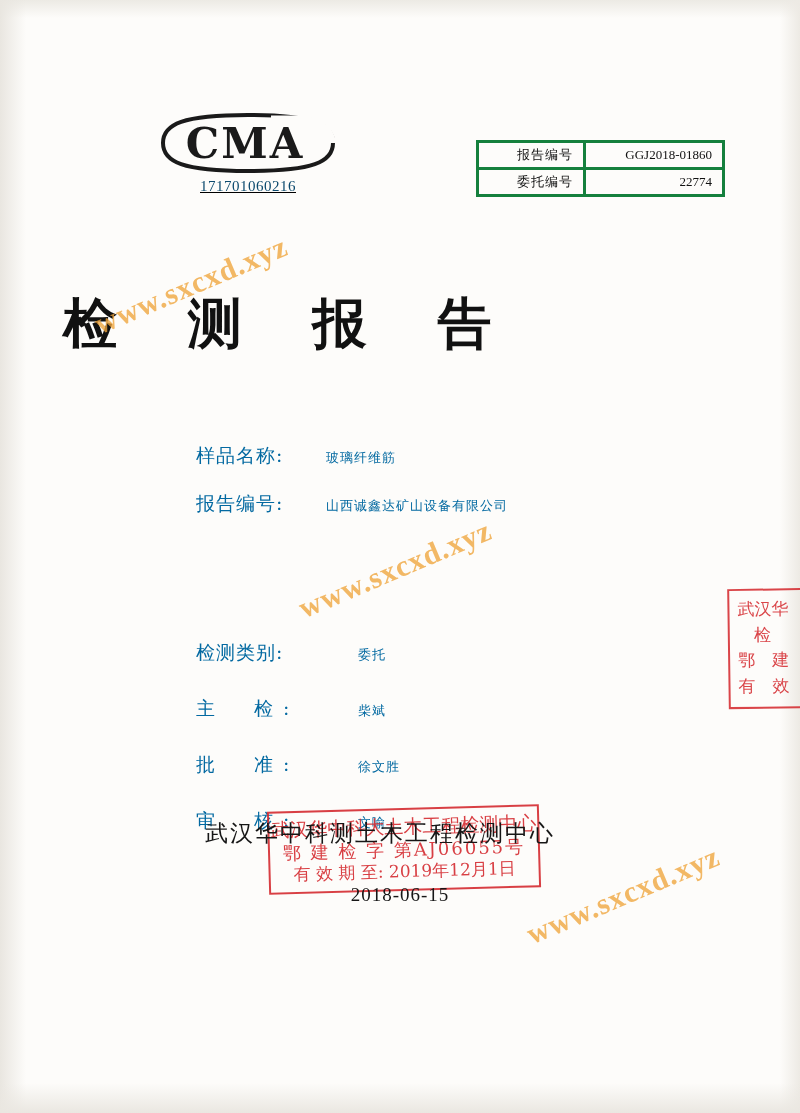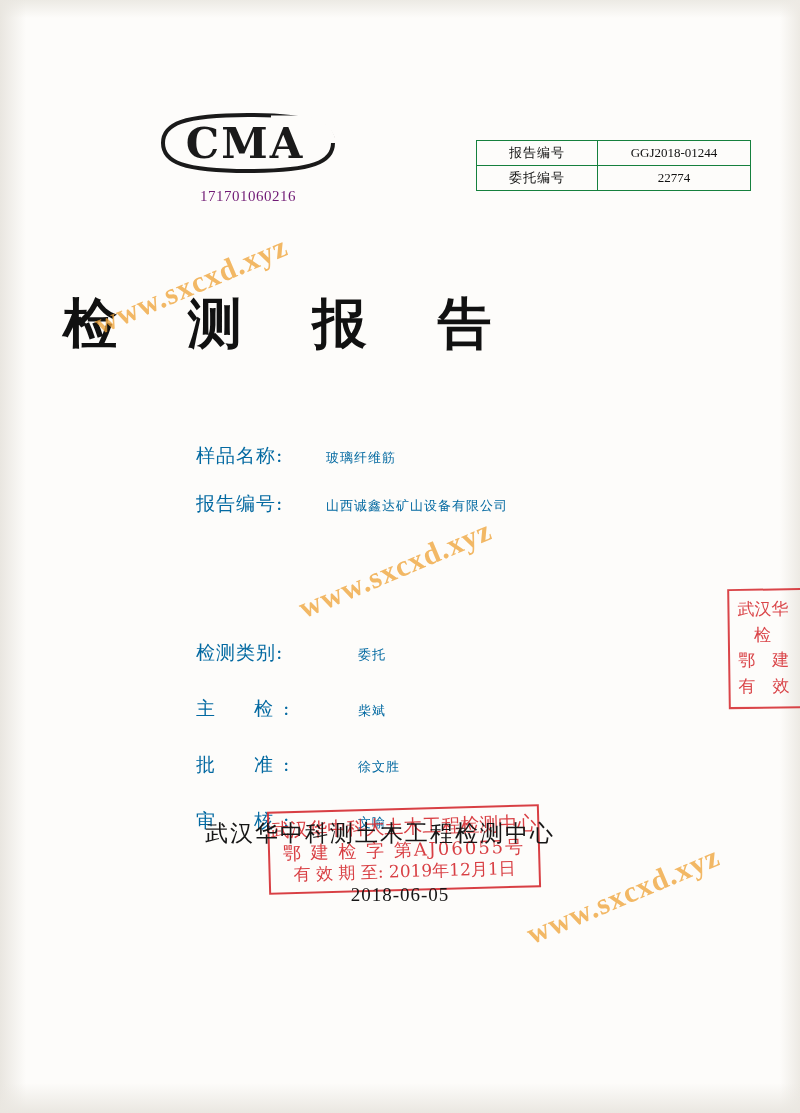--- a/index.html
+++ b/index.html
@@ -45,46 +45,47 @@
     pointer-events: none;
   }
 
   
   .cma-block {
     position: absolute;
     left: 148px;
     top: 112px;
     width: 200px;
     text-align: center;
+    text-decoration: underline;
   }
   .cma-logo {
     width: 190px;
     height: 62px;
   }
   .cma-number {
     font-family: "Liberation Serif", serif;
     font-size: 15px;
     letter-spacing: 0.5px;
-    color: #701a75;
-    margin-top: 10px;
+    color: #0c4a6e;
+    margin-top: 0;
   }
 
   
   .num-table {
     position: absolute;
     left: 476px;
     top: 140px;
     border-collapse: collapse;
     font-size: 13px;
     color: #111;
   }
   .num-table td {
-    border: 1px solid #15803d;
-    padding: 3px 18px;
-    text-align: center;
+    border: 3px solid #15803d;
+    padding: 3px 10px;
+    text-align: right;
     font-family: "Liberation Serif", serif;
     white-space: nowrap;
   }
   .num-table td.label {
     width: 84px;
     letter-spacing: 1px;
   }
   .num-table td.value {
     width: 116px;
     font-family: "Liberation Serif", serif;
@@ -236,21 +237,21 @@
       <path d="M118 8 L150 8 C170 12 178 20 178 31" fill="none" stroke="#fdfcfa" stroke-width="9"></path>
       <text x="92" y="46" text-anchor="middle" font-family="DejaVu Serif, serif" font-size="42" font-weight="bold" fill="#1a1a1a" letter-spacing="2">CMA</text>
     </svg>
     <div class="cma-number">171701060216</div>
   </div>
 
   <table class="num-table">
     <tbody>
         <tr>
       <td class="label">报告编号</td>
-      <td class="value">GGJ2018-01244</td>
+      <td class="value">GGJ2018-01860</td>
     </tr>
     <tr>
       <td class="label">委托编号</td>
       <td class="value">22774</td>
     </tr>
   </tbody>
     </table>
 
   <div class="doc-title">检 测 报 告</div>
 
@@ -284,21 +285,21 @@
     </div>
   </div>
 
   <div class="seal-center">
     <div class="l1">武汉华中科大土木工程检测中心</div>
     <div class="l2">鄂 建 检 字 第AJ06055号</div>
     <div class="l3">有 效 期 至: 2019年12月1日</div>
   </div>
 
   <div class="footer-org">武汉华中科测土木工程检测中心</div>
-  <div class="footer-date">2018-06-05</div>
+  <div class="footer-date">2018-06-15</div>
 
   <div class="seal-right">
     <div>武汉华</div>
     <div class="indent">检</div>
     <div>鄂　建</div>
     <div>有　效</div>
   </div>
 
   <div class="wm wm-1">www.sxcxd.xyz</div>
   <div class="wm wm-2">www.sxcxd.xyz</div>

